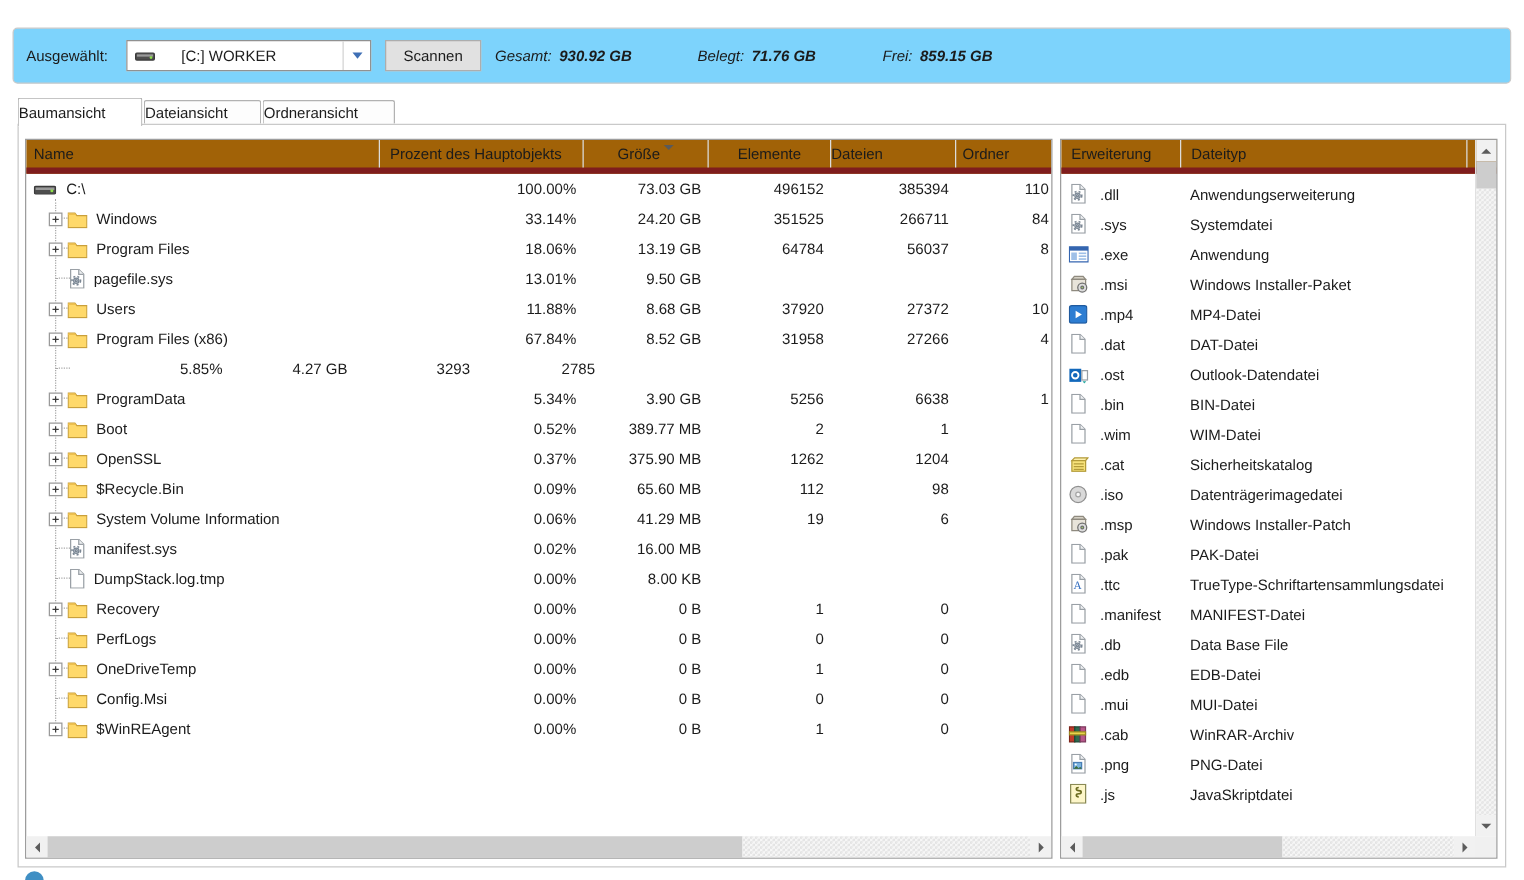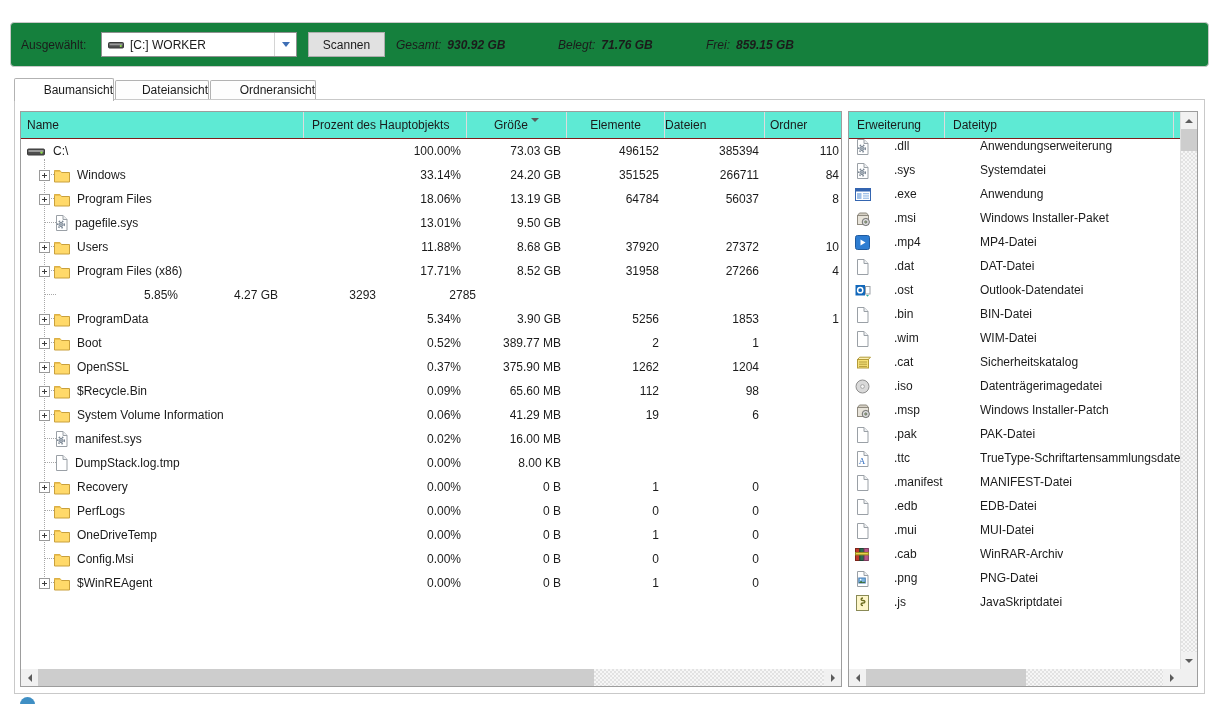--- a/index.html
+++ b/index.html
@@ -1,51 +1,51 @@
 <!DOCTYPE html>
 <html><head>
 <meta charset="utf-8">
 <style>
   * { box-sizing: border-box; margin: 0; padding: 0; }
   html,body { width:1219px; height:704px; background:#fff; overflow:hidden;
     font-family:"Liberation Sans", sans-serif; font-size:12px; color:#1b1b1b; }
 
   
   .toolbar { position:absolute; left:10px; top:22px; width:1199px; height:45px;
-    border:1px solid #c9c9c9; border-radius:4px; background:#15803d; }
+    border:1px solid #c9c9c9; border-radius:4px; background:#7dd3fc; }
   .tb-label { position:absolute; left:10px; top:0; height:43px; display:flex; align-items:center; }
   .combo { position:absolute; left:90px; top:9px; width:196px; height:25px; background:#fff;
     border:1px solid #919191; display:flex; align-items:center; }
   .combo .drive-ic { margin-left:6px; display:flex; }
-  .combo .val { flex:1; margin-left:6px; white-space:nowrap; overflow:hidden; }
+  .combo .val { flex:1; margin-left:21px; white-space:nowrap; overflow:hidden; }
   .combo .sep { width:1px; height:23px; background:#d4d4d4; }
   .combo .dd { width:21px; height:23px; display:flex; align-items:center; justify-content:center; }
   .combo .dd i { width:0; height:0; border:4px solid transparent; border-top:5px solid #3f6fb5; margin-top:4px; }
   .scan-btn { position:absolute; left:297px; top:9px; width:77px; height:25px; background:#e1e1e1;
     border:1px solid #adadad; display:flex; align-items:center; justify-content:center; }
   .stat { position:absolute; top:0; height:43px; display:flex; align-items:center; gap:6px;font-style:italic; }
   .stat b { font-weight:bold; }
   .stat-total { left:385px; } .stat-used { left:547px; } .stat-free { left:695px; }
 
   
   .tab { position:absolute; border:1px solid #b2b2b2; border-bottom:none; border-radius:2px 2px 0 0;
-    background:#fff; display:flex; align-items:center; justify-content:flex-end; z-index:3; }
+    background:#fff; display:flex; align-items:center; justify-content:flex-start; z-index:3; }
   .tab.inactive { top:80px; height:19px; z-index:1; background:#fdfdfd; }
   .tab.active { top:78px; height:23px; }
 
   
   .page { position:absolute; left:14px; top:99px; width:1191px; height:595px;
     border:1px solid #c9c9c9; background:#fff; z-index:2; }
 
   
   .panel { position:absolute; top:11px; border:1px solid #9d9d9d; background:#fff; overflow:hidden; }
   .lpanel { left:5px;  width:822px; height:576px; }
   .rpanel { left:833px; width:350px; height:576px; }
 
-  .thead { display:flex; height:27px; border-bottom:1px solid #7f1d1d; background:#5eead4; }
+  .thead { display:flex; height:27px; border-bottom:5px solid #7f1d1d; background:#a16207; }
   .hc { display:flex; align-items:center; border-right:1px solid #dcdcdc; height:100%;
     white-space:nowrap; overflow:hidden; flex:0 0 auto; }
   .hc:last-child { border-right:none; }
   .sortmark { width:0; height:0; border:4px solid transparent; border-top:4px solid #5a5a5a;
     margin-left:3px; margin-bottom:7px; display:inline-block; }
 
   
   .c0 { width:283px; padding-left:6px; }
   .c1 { width:163px; padding-left:8px; }
   .c2 { width:100px; justify-content:center; }
@@ -71,21 +71,21 @@
   .expander::after  { content:""; position:absolute; top:2px; bottom:2px; left:4px; width:1px; background:#3c3c3c; }
   .nospander { width:11px; flex:0 0 auto; }
   .ticon { display:flex; flex:0 0 auto; margin-left:4px; margin-right:7px; z-index:2; position:relative; }
   .ticon.root { margin-left:0; margin-right:8px; }
 
   
   .rc0 { width:96px; padding-left:8px; }
   .rc1 { width:229px; padding-left:8px; }
   .rcfill { flex:1; border-right:none; }
   .rt-rows { position:absolute; left:0; top:27px; right:17px; bottom:17px; overflow:hidden; }
-  .erow { height:24px; display:flex; align-items:flex-start; white-space:nowrap;gap:14px; }
+  .erow { height:24px; display:flex; align-items:flex-end; white-space:nowrap; }
   .eicon { width:20px; margin-left:6px; display:flex; flex:0 0 auto; }
   .eext  { width:70px; margin-left:5px; flex:0 0 auto; overflow:hidden; }
   .etype { margin-left:2px; overflow:hidden; }
 
   
   .checker { background-color:#f6f6f6;
     background-image:linear-gradient(45deg,#e2e2e2 25%,transparent 25%,transparent 75%,#e2e2e2 75%),
                      linear-gradient(45deg,#e2e2e2 25%,transparent 25%,transparent 75%,#e2e2e2 75%);
     background-size:4px 4px; background-position:0 0,2px 2px; }
   .hscroll { position:absolute; left:0; bottom:0; height:17px; display:flex; z-index:4; }
@@ -282,21 +282,21 @@
             <span class="indent"></span>
             <span class="expander"></span>
             <span class="ticon">
               <svg width="16" height="15" viewBox="0 0 16 15">
                 <path d="M0.5 2.5 h5.4 l1.6 2 h8 v9.5 h-15 z" fill="#ffd96a" stroke="#c9a03c"></path>
                 <path d="M0.5 2.5 h5.4 l1.2 1.5 h-6.6 z" fill="#eec04f"></path>
               </svg>
             </span>
             <span>Program Files (x86)</span>
           </div>
-          <div class="vc v1">17.71%</div>
+          <div class="vc v1">67.84%</div>
           <div class="vc v2">8.52 GB</div>
           <div class="vc v3">31958</div>
           <div class="vc v4">27266</div>
           <div class="vc v5">4</div>
         </div>
         <div class="row">
           <span class="stub"></span>
           <div class="vc v1">5.85%</div>
           <div class="vc v2">4.27 GB</div>
           <div class="vc v3">3293</div>
@@ -312,21 +312,21 @@
               <svg width="16" height="15" viewBox="0 0 16 15">
                 <path d="M0.5 2.5 h5.4 l1.6 2 h8 v9.5 h-15 z" fill="#ffd96a" stroke="#c9a03c"></path>
                 <path d="M0.5 2.5 h5.4 l1.2 1.5 h-6.6 z" fill="#eec04f"></path>
               </svg>
             </span>
             <span>ProgramData</span>
           </div>
           <div class="vc v1">5.34%</div>
           <div class="vc v2">3.90 GB</div>
           <div class="vc v3">5256</div>
-          <div class="vc v4">1853</div>
+          <div class="vc v4">6638</div>
           <div class="vc v5">1</div>
         </div>
         <div class="row">
           <span class="stub"></span>
           <div class="namecell">
             <span class="indent"></span>
             <span class="expander"></span>
             <span class="ticon">
               <svg width="16" height="15" viewBox="0 0 16 15">
                 <path d="M0.5 2.5 h5.4 l1.6 2 h8 v9.5 h-15 z" fill="#ffd96a" stroke="#c9a03c"></path>
@@ -720,20 +720,33 @@
         </div>
         <div class="erow">
           <span class="eicon">
             <svg width="14" height="16" viewBox="0 0 14 16">
               <path d="M2.5 0.5 h6.5 l4 4 v11 h-10.5 z" fill="#fff" stroke="#9aa0a6"></path>
               <path d="M9 0.5 v4 h4" fill="#eef0f2" stroke="#9aa0a6"></path>
             </svg>
           </span>
           <span class="eext">.manifest</span>
           <span class="etype">MANIFEST-Datei</span>
+        </div>
+        <div class="erow">
+          <span class="eicon">
+            <svg width="14" height="16" viewBox="0 0 14 16">
+              <path d="M2.5 0.5 h6.5 l4 4 v11 h-10.5 z" fill="#fff" stroke="#9aa0a6"></path>
+              <path d="M9 0.5 v4 h4" fill="#eef0f2" stroke="#9aa0a6"></path>
+              <circle cx="7" cy="9.5" r="3.4" fill="none" stroke="#7b8794" stroke-width="1.3" stroke-dasharray="1.6 1.7"></circle>
+              <circle cx="7" cy="9.5" r="2.1" fill="#cfd6dd" stroke="#7b8794"></circle>
+              <circle cx="7" cy="9.5" r="0.8" fill="#fff" stroke="#7b8794"></circle>
+            </svg>
+          </span>
+          <span class="eext">.db</span>
+          <span class="etype">Data Base File</span>
         </div>
         <div class="erow">
           <span class="eicon">
             <svg width="14" height="16" viewBox="0 0 14 16">
               <path d="M2.5 0.5 h6.5 l4 4 v11 h-10.5 z" fill="#fff" stroke="#9aa0a6"></path>
               <path d="M9 0.5 v4 h4" fill="#eef0f2" stroke="#9aa0a6"></path>
             </svg>
           </span>
           <span class="eext">.edb</span>
           <span class="etype">EDB-Datei</span>

